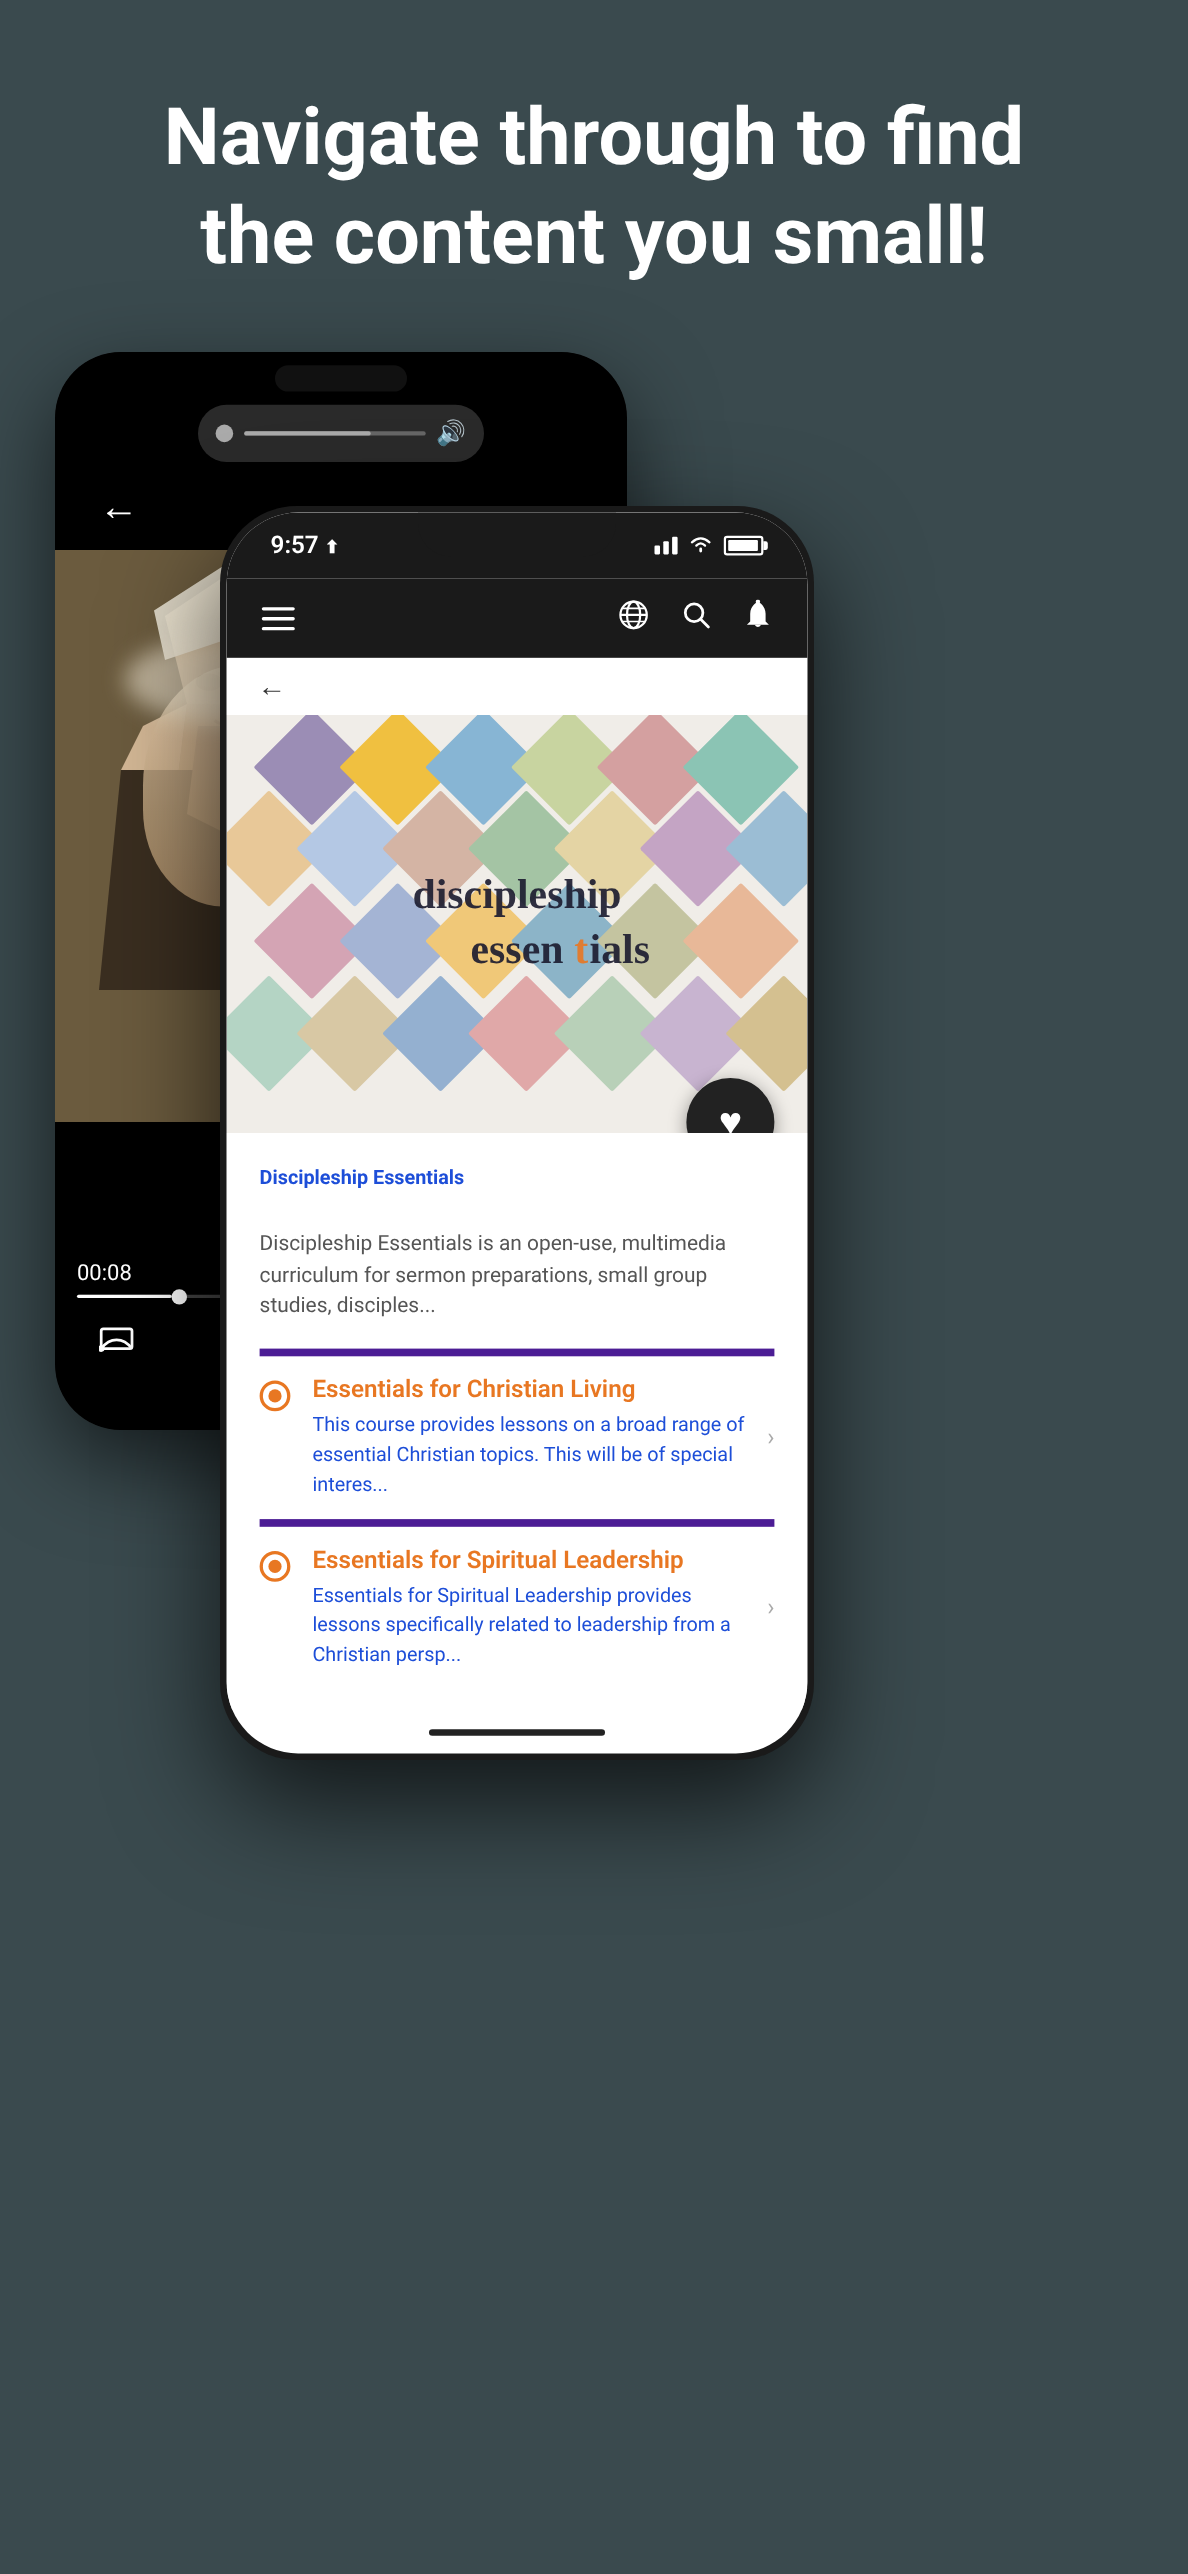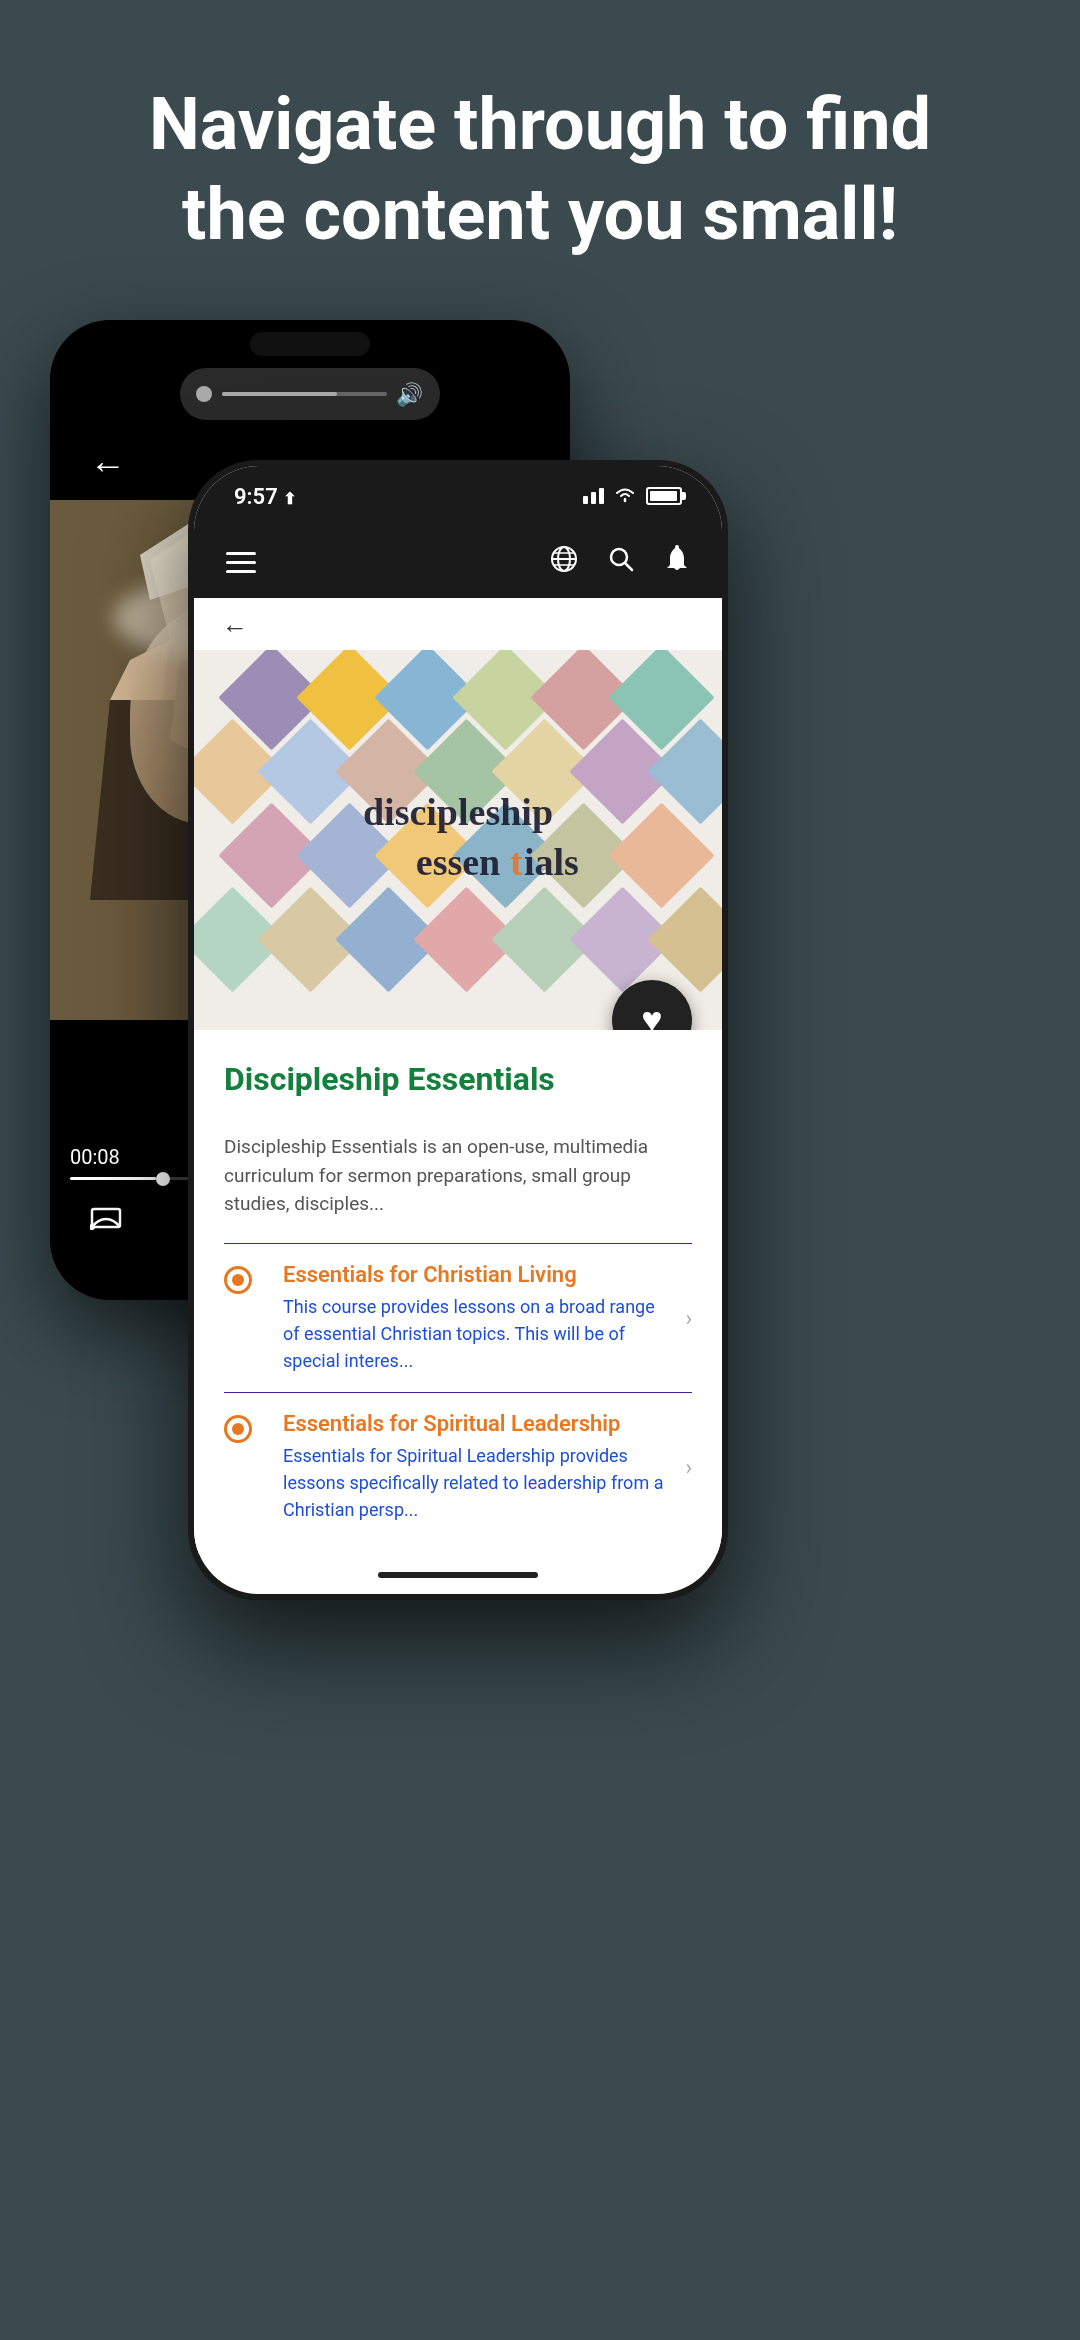--- a/index.html
+++ b/index.html
@@ -194,21 +194,21 @@
       bottom: 60px;
       left: 40px;
       color: #fff;
       font-size: 30px;
     }
 
     
     .phone-front {
       position: absolute;
       top: 140px;
-      left: 188px;
+      left: 200px;
       width: 540px;
       height: 1140px;
       background: #1a1a1a;
       border-radius: 70px;
       box-shadow: 0 40px 100px rgba(0,0,0,0.7);
       z-index: 2;
     }
     .phone-front-screen {
       position: absolute;
       top: 6px;
@@ -383,39 +383,39 @@
       position: absolute;
       top: 564px;
       left: 0;
       right: 0;
       bottom: 40px;
       background: #fff;
       padding: 30px 30px;
       overflow: hidden;
     }
     .series-title {
-      color: #15803d;
-      font-size: 32px;
+      color: #1d4ed8;
+      font-size: 18px;
       font-weight: 700;
       margin-bottom: 10px;
     }
     .series-desc {
       color: #555;
       font-size: 19px;
       line-height: 1.5;
       margin-bottom: 24px;
       margin-top: 35px;
     }
     
     .course-item {
       display: flex;
       align-items: flex-start;
-      gap: 31px;
+      gap: 20px;
       padding: 18px 0;
-      border-top: 1px solid #4c1d95;
+      border-top: 7px solid #4c1d95;
       position: relative;
     }
     .course-item-arrow {
       position: absolute;
       right: 0;
       top: 50%;
       transform: translateY(-50%);
       color: #aaa;
       font-size: 22px;
     }

